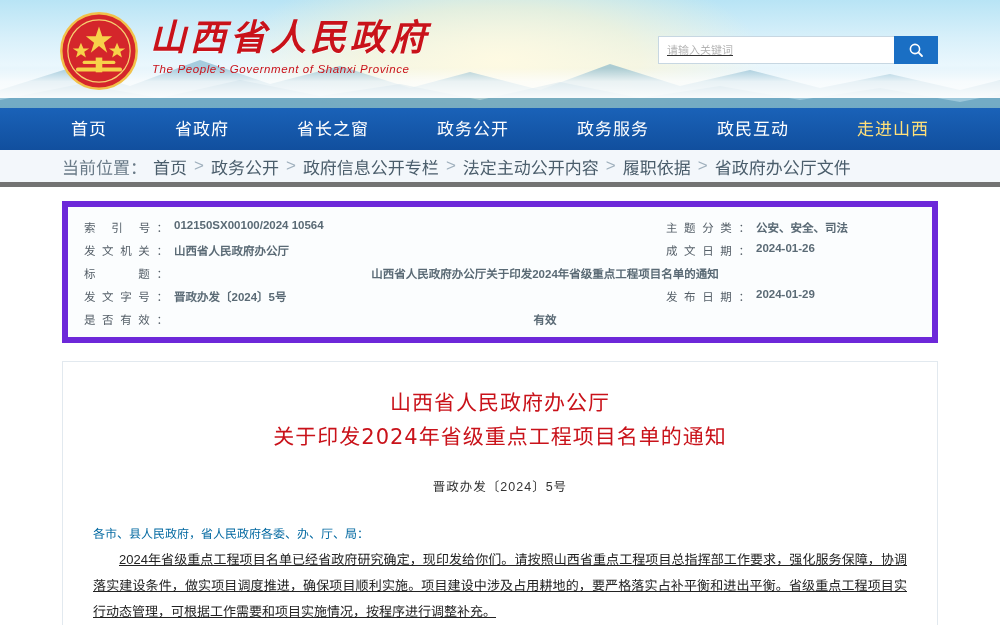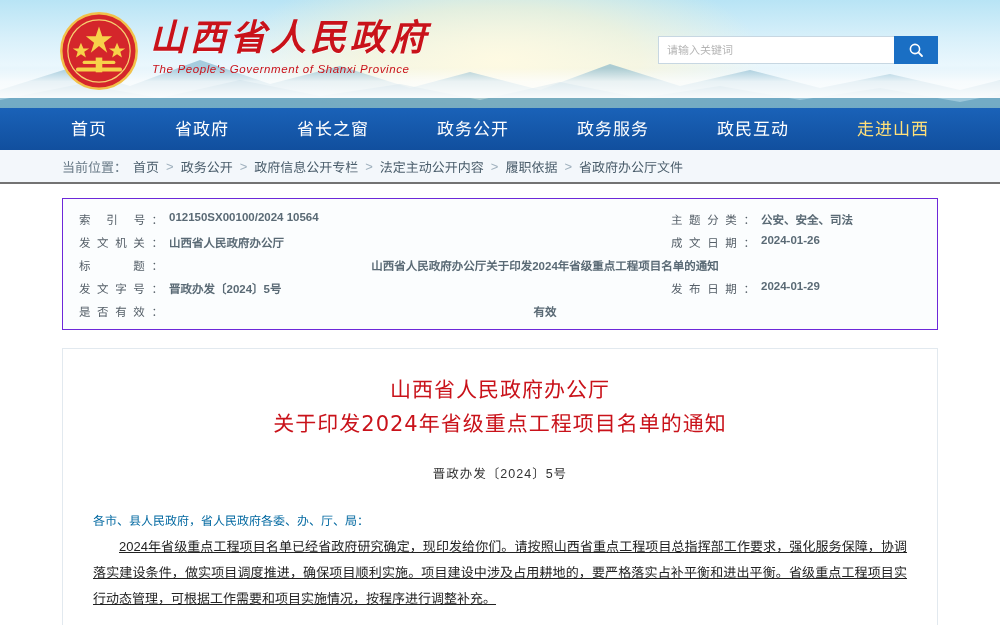--- a/index.html
+++ b/index.html
@@ -89,20 +89,21 @@
     height: 28px;
     box-sizing: border-box;
     border: 1px solid #c7d7e2;
     border-right: none;
     background: #fff;
     padding: 0 8px;
     font-size: 11px;
     color: #333;
     outline: none;
     font-family: "Liberation Sans", sans-serif;
+    text-decoration: underline;
   }
   .search-box input::placeholder { color: #b5b5b5; }
   .search-btn {
     width: 44px;
     height: 28px;
     background: #1a6fc4;
     border: none;
     display: flex;
     align-items: center;
     justify-content: center;
@@ -127,35 +128,35 @@
     line-height: 42px;
     cursor: pointer;
     white-space: nowrap;
   }
   .nav-item.highlight { color: #ffe07a; }
 
   
   .crumb-wrap {
     height: 32px;
     background: #f3f7fb;
-    border-bottom: 2px solid #737373;
+    border-bottom: 5px solid #737373;
     display: flex;
     align-items: center;
     padding-left: 62px;
-    font-size: 13px;
+    font-size: 17px;
     color: #6a7b88;
   }
   .crumb-wrap .label { margin-right: 6px; color: #6a7b88; }
   .crumb-link { color: #4a5d6b; cursor: pointer; }
   .crumb-sep { margin: 0 7px; color: #9fb0bd; }
 
   
   .meta-panel {
     margin: 14px 62px 0 62px;
-    border: 1px solid #6d28d9;
+    border: 6px solid #6d28d9;
     background: #fbfdfe;
     padding: 12px 16px 10px 16px;
   }
   .meta-grid {
     display: grid;
     grid-template-columns: 84px 1fr 84px 160px;
     row-gap: 7px;
     column-gap: 6px;
     font-size: 11.5px;
     color: #4b5b66;

